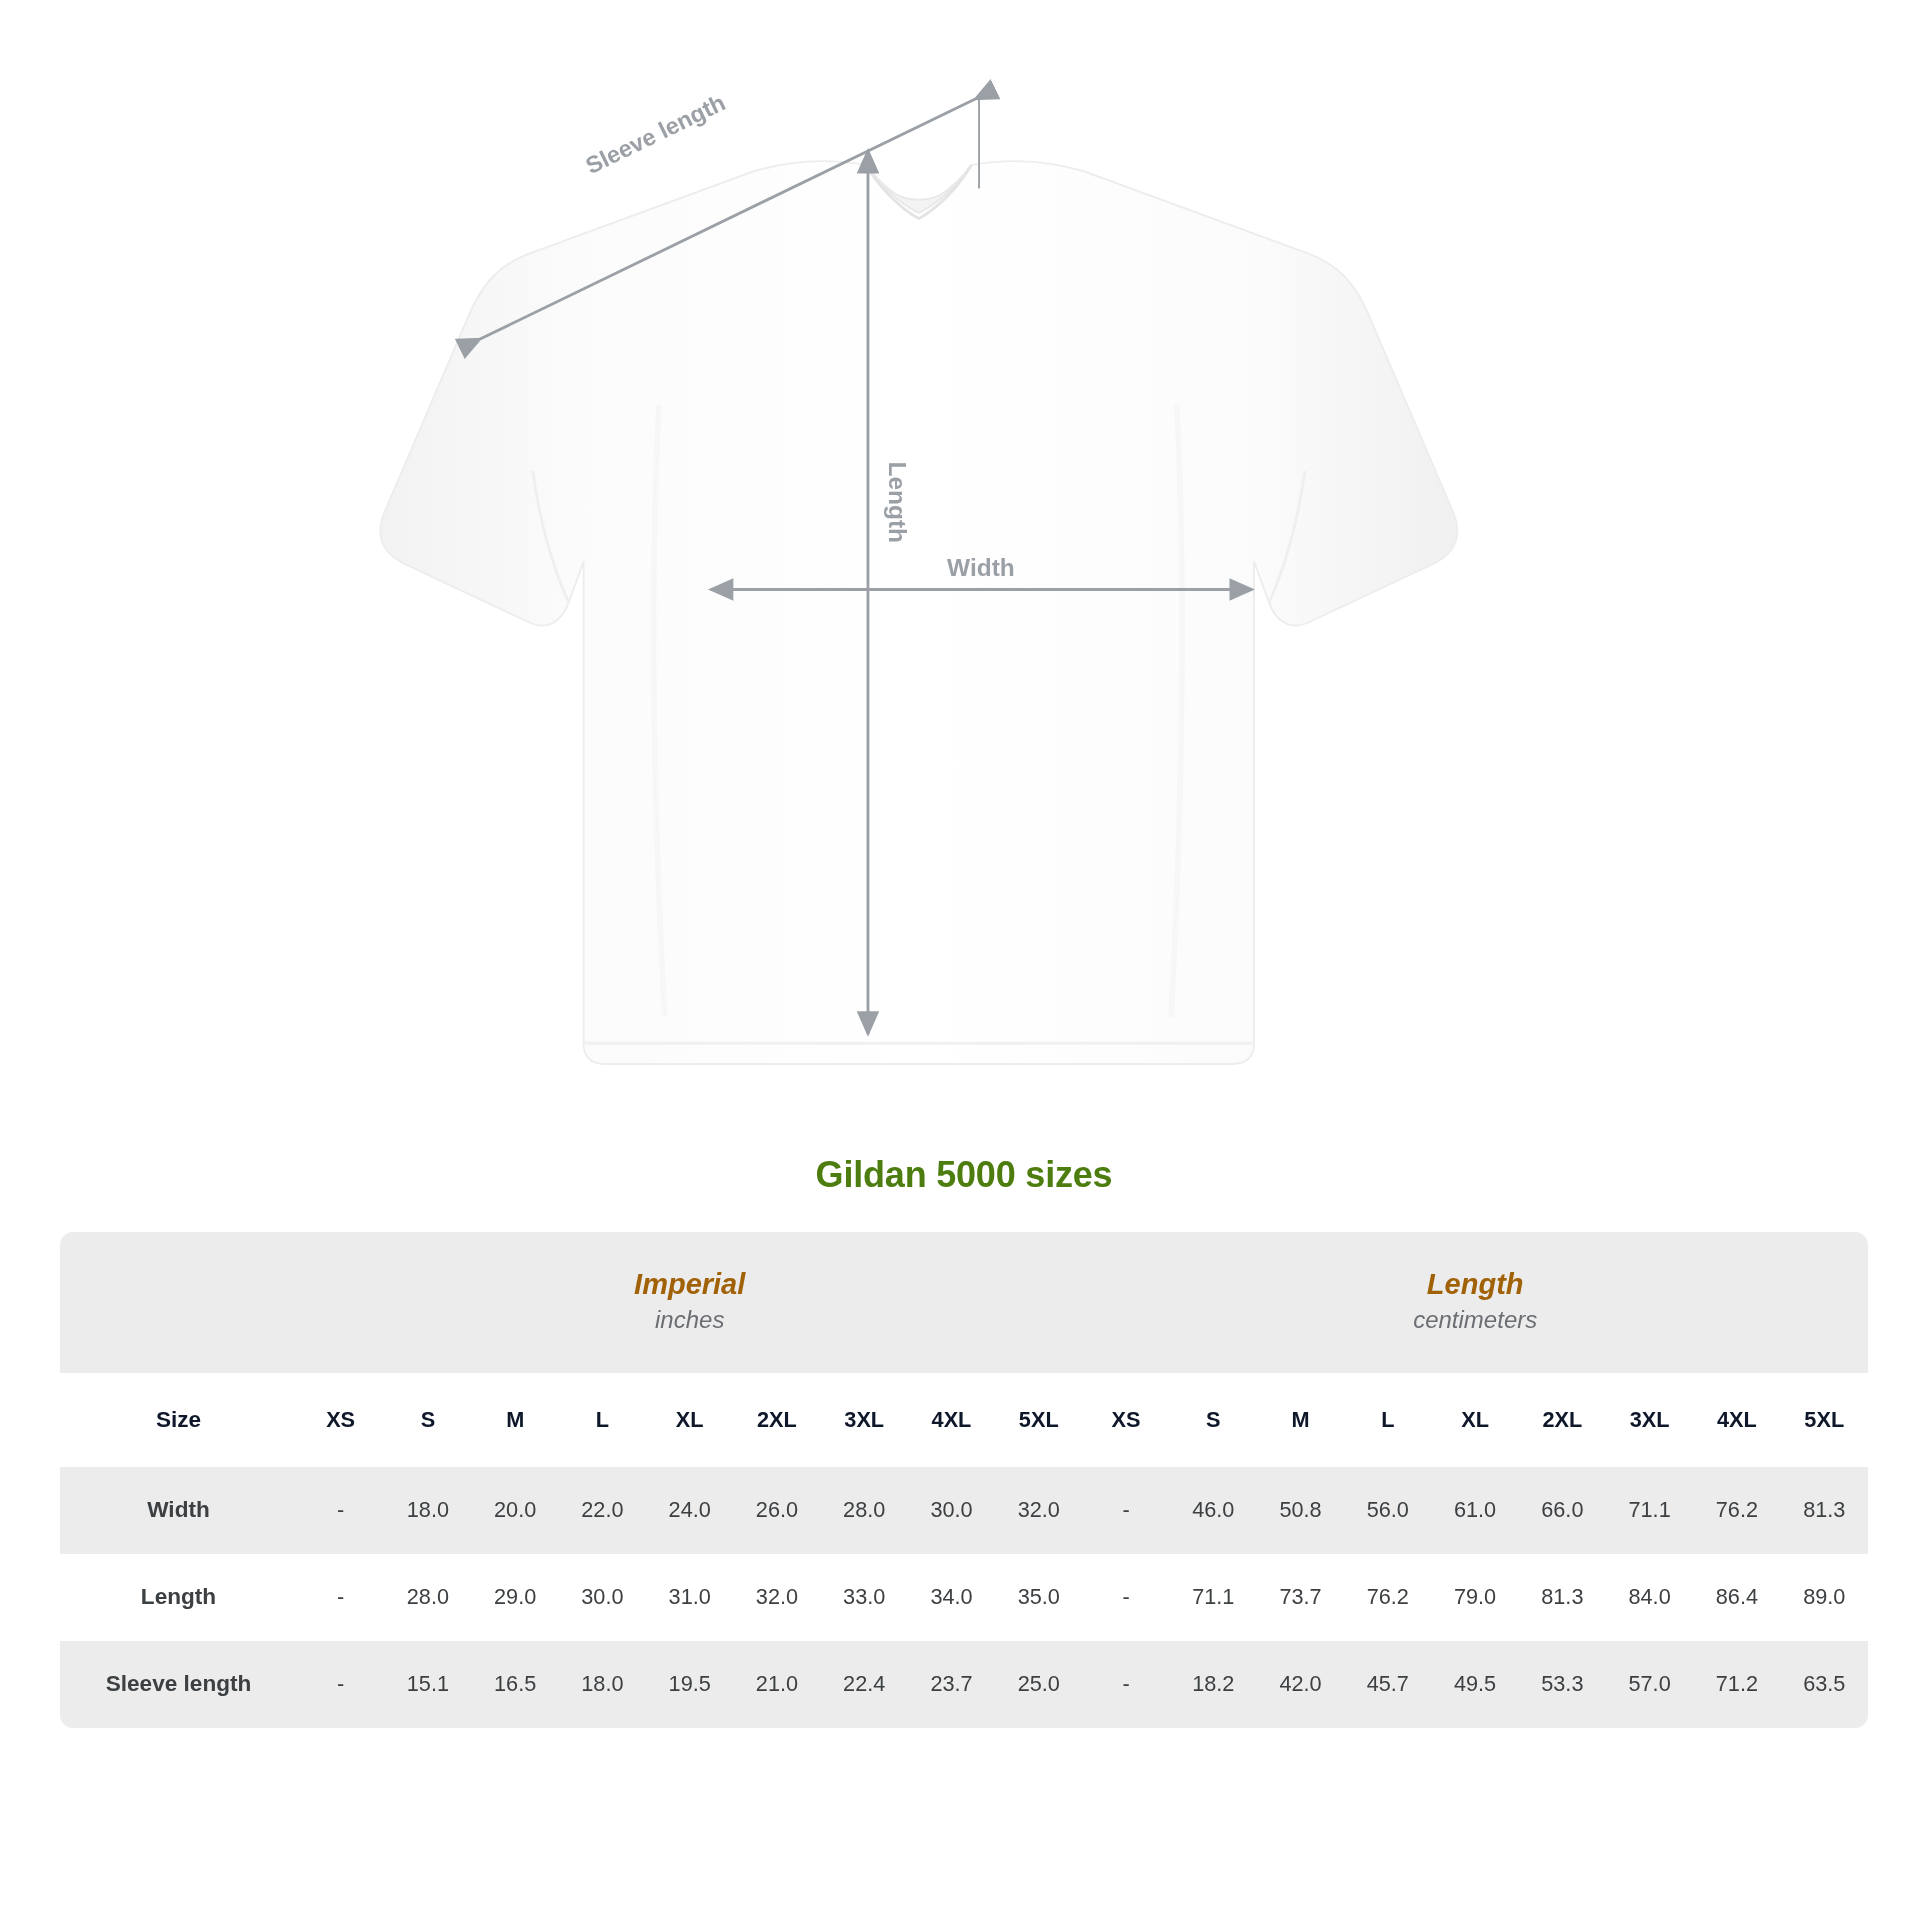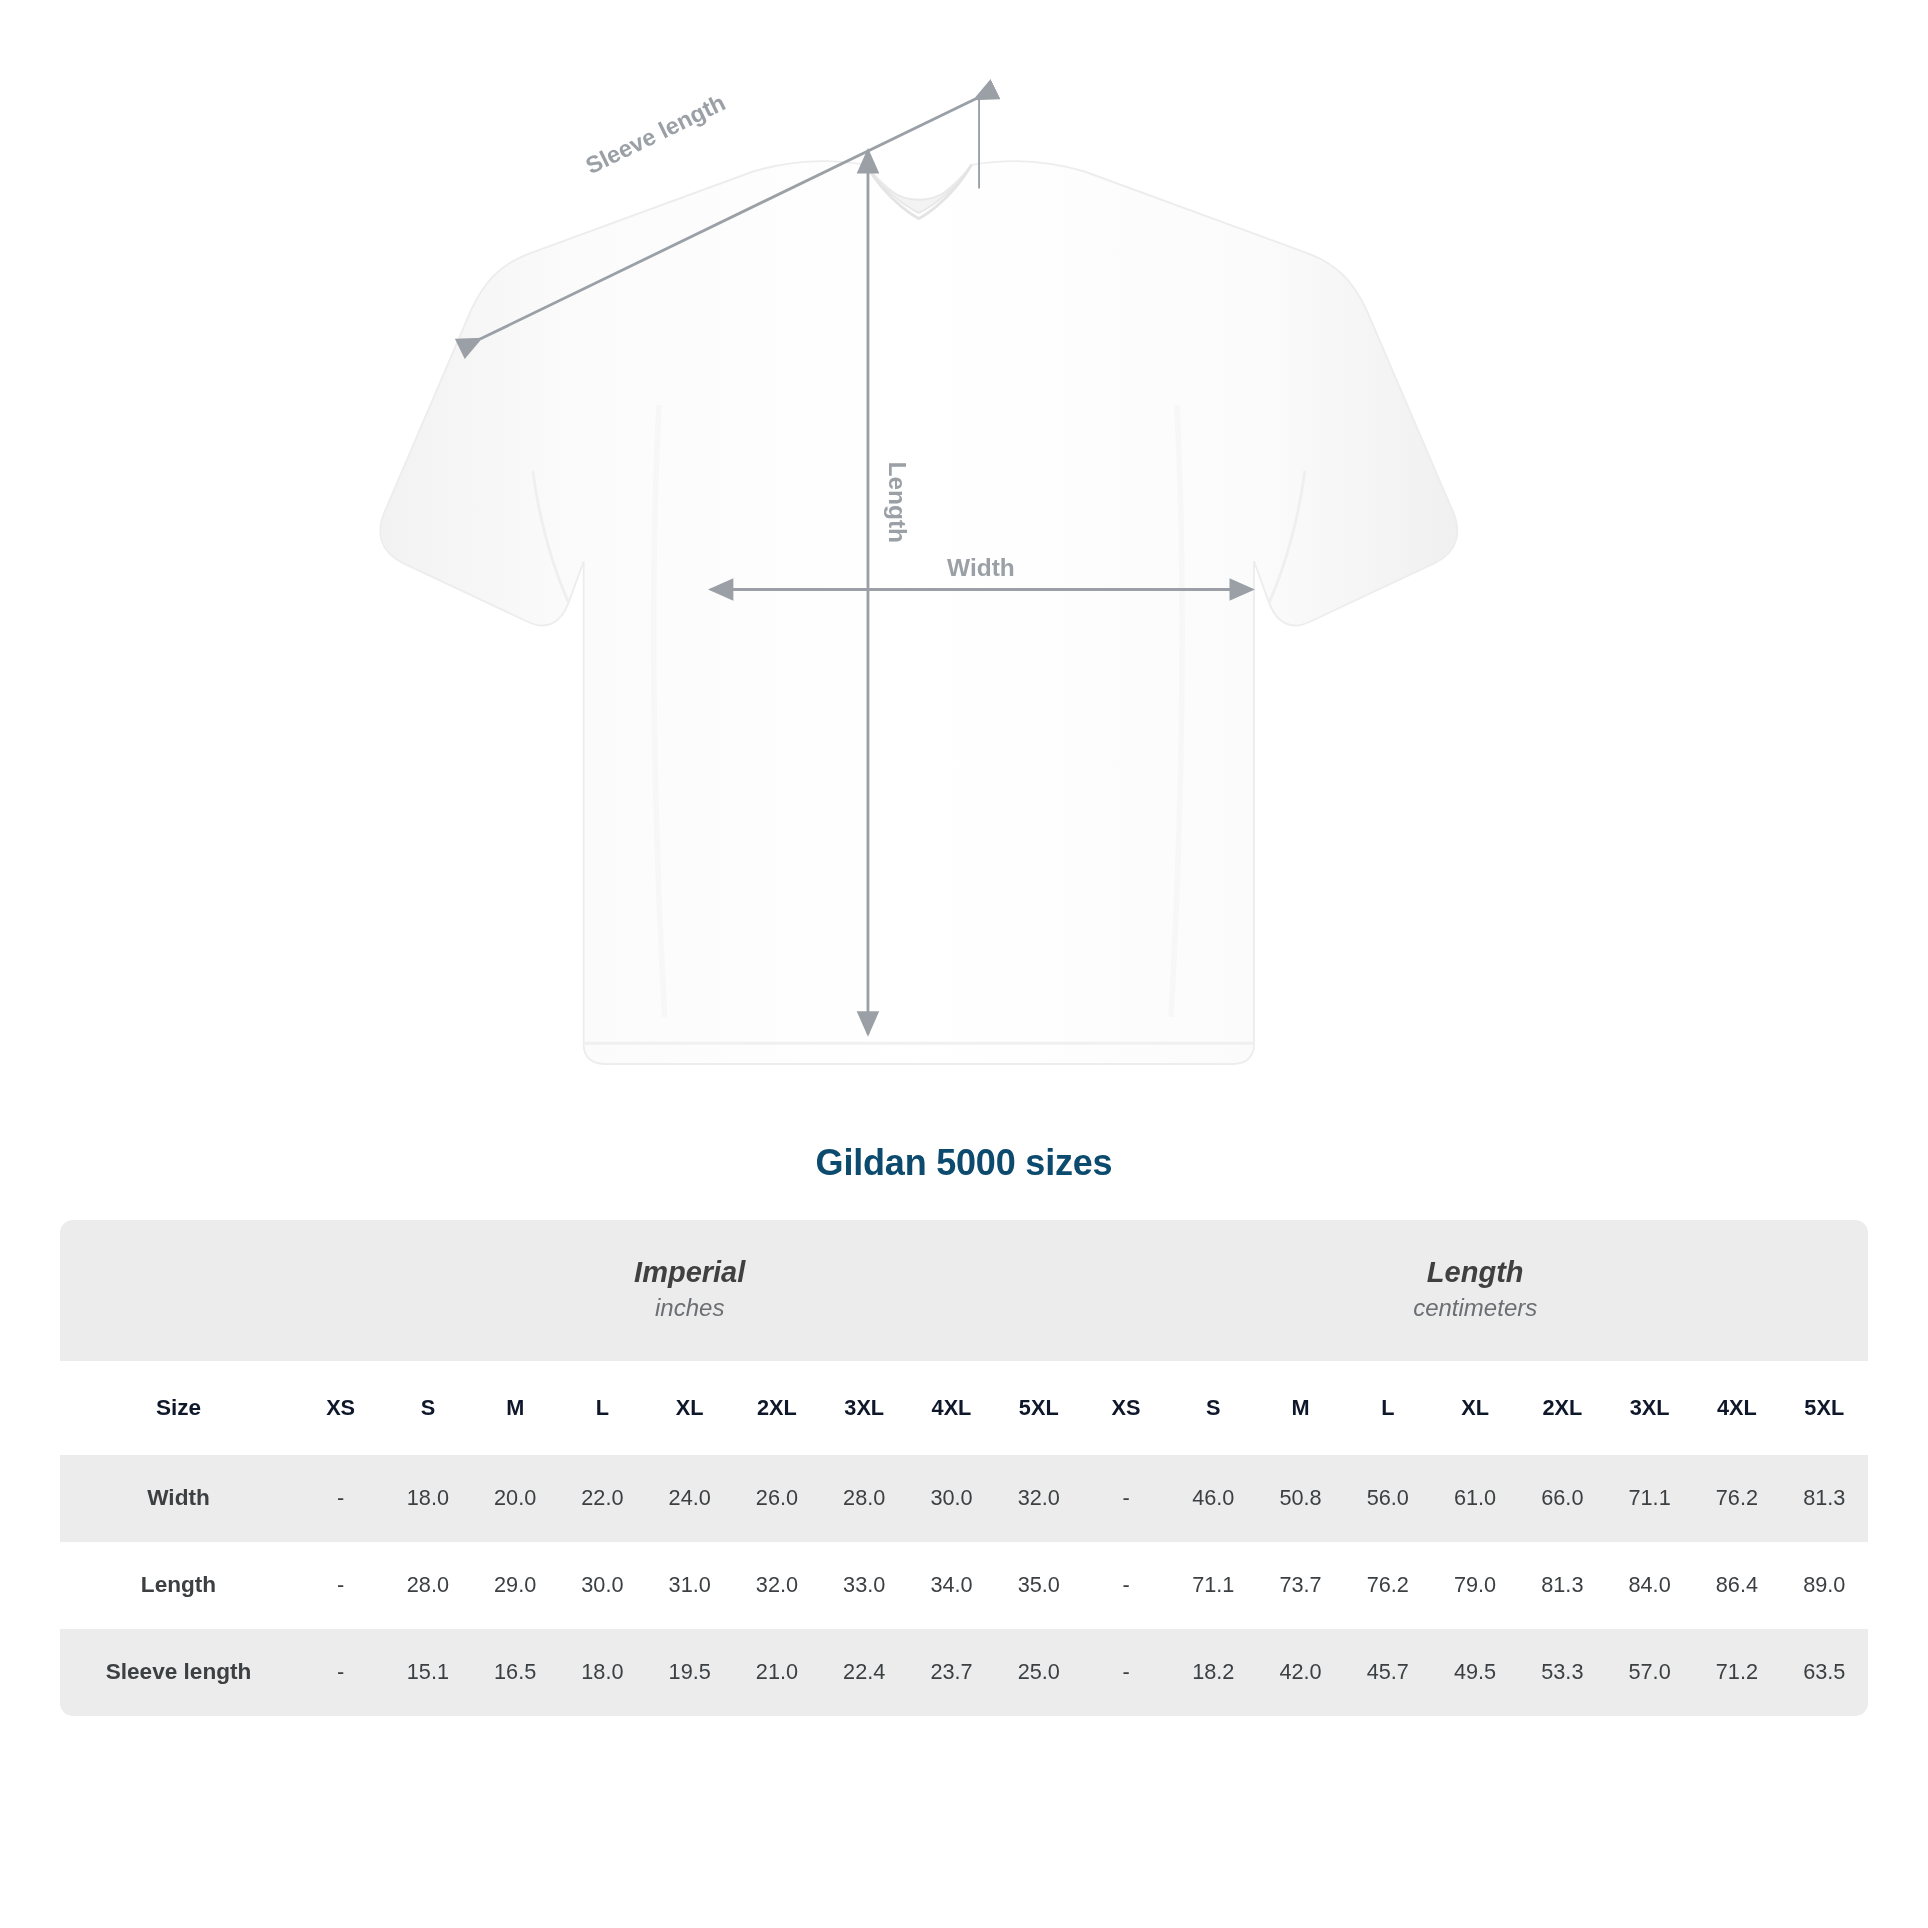--- a/index.html
+++ b/index.html
@@ -29,22 +29,22 @@
     position: absolute;
     left: 0;
     top: 0;
   }
 
   
   .chart-title {
     text-align: center;
     font-size: 36px;
     font-weight: bold;
-    color: #0c4a6e;
-    margin: 4px;
+    color: #4d7c0f;
+    margin: 16px;
     padding-top: 7.5px;
     letter-spacing: -0.2px;
   }
   .chart-note {
     text-align: center;
     font-size: 20px;
     font-style: italic;
     color: #5f6368;
     margin: 17px 0 0 0;
   }
@@ -74,21 +74,21 @@
   .sys-row td.corner-left {
     border-top-left-radius: 13px;
   }
   .sys-row td.corner-right {
     border-top-right-radius: 13px;
   }
   .sys-name {
     font-size: 29px;
     font-weight: bold;
     font-style: italic;
-    color: #404040;
+    color: #a16207;
     line-height: 1.25;
   }
   .sys-unit {
     font-size: 24px;
     font-style: italic;
     color: #6b6f73;
     line-height: 1.5;
   }
 
   

